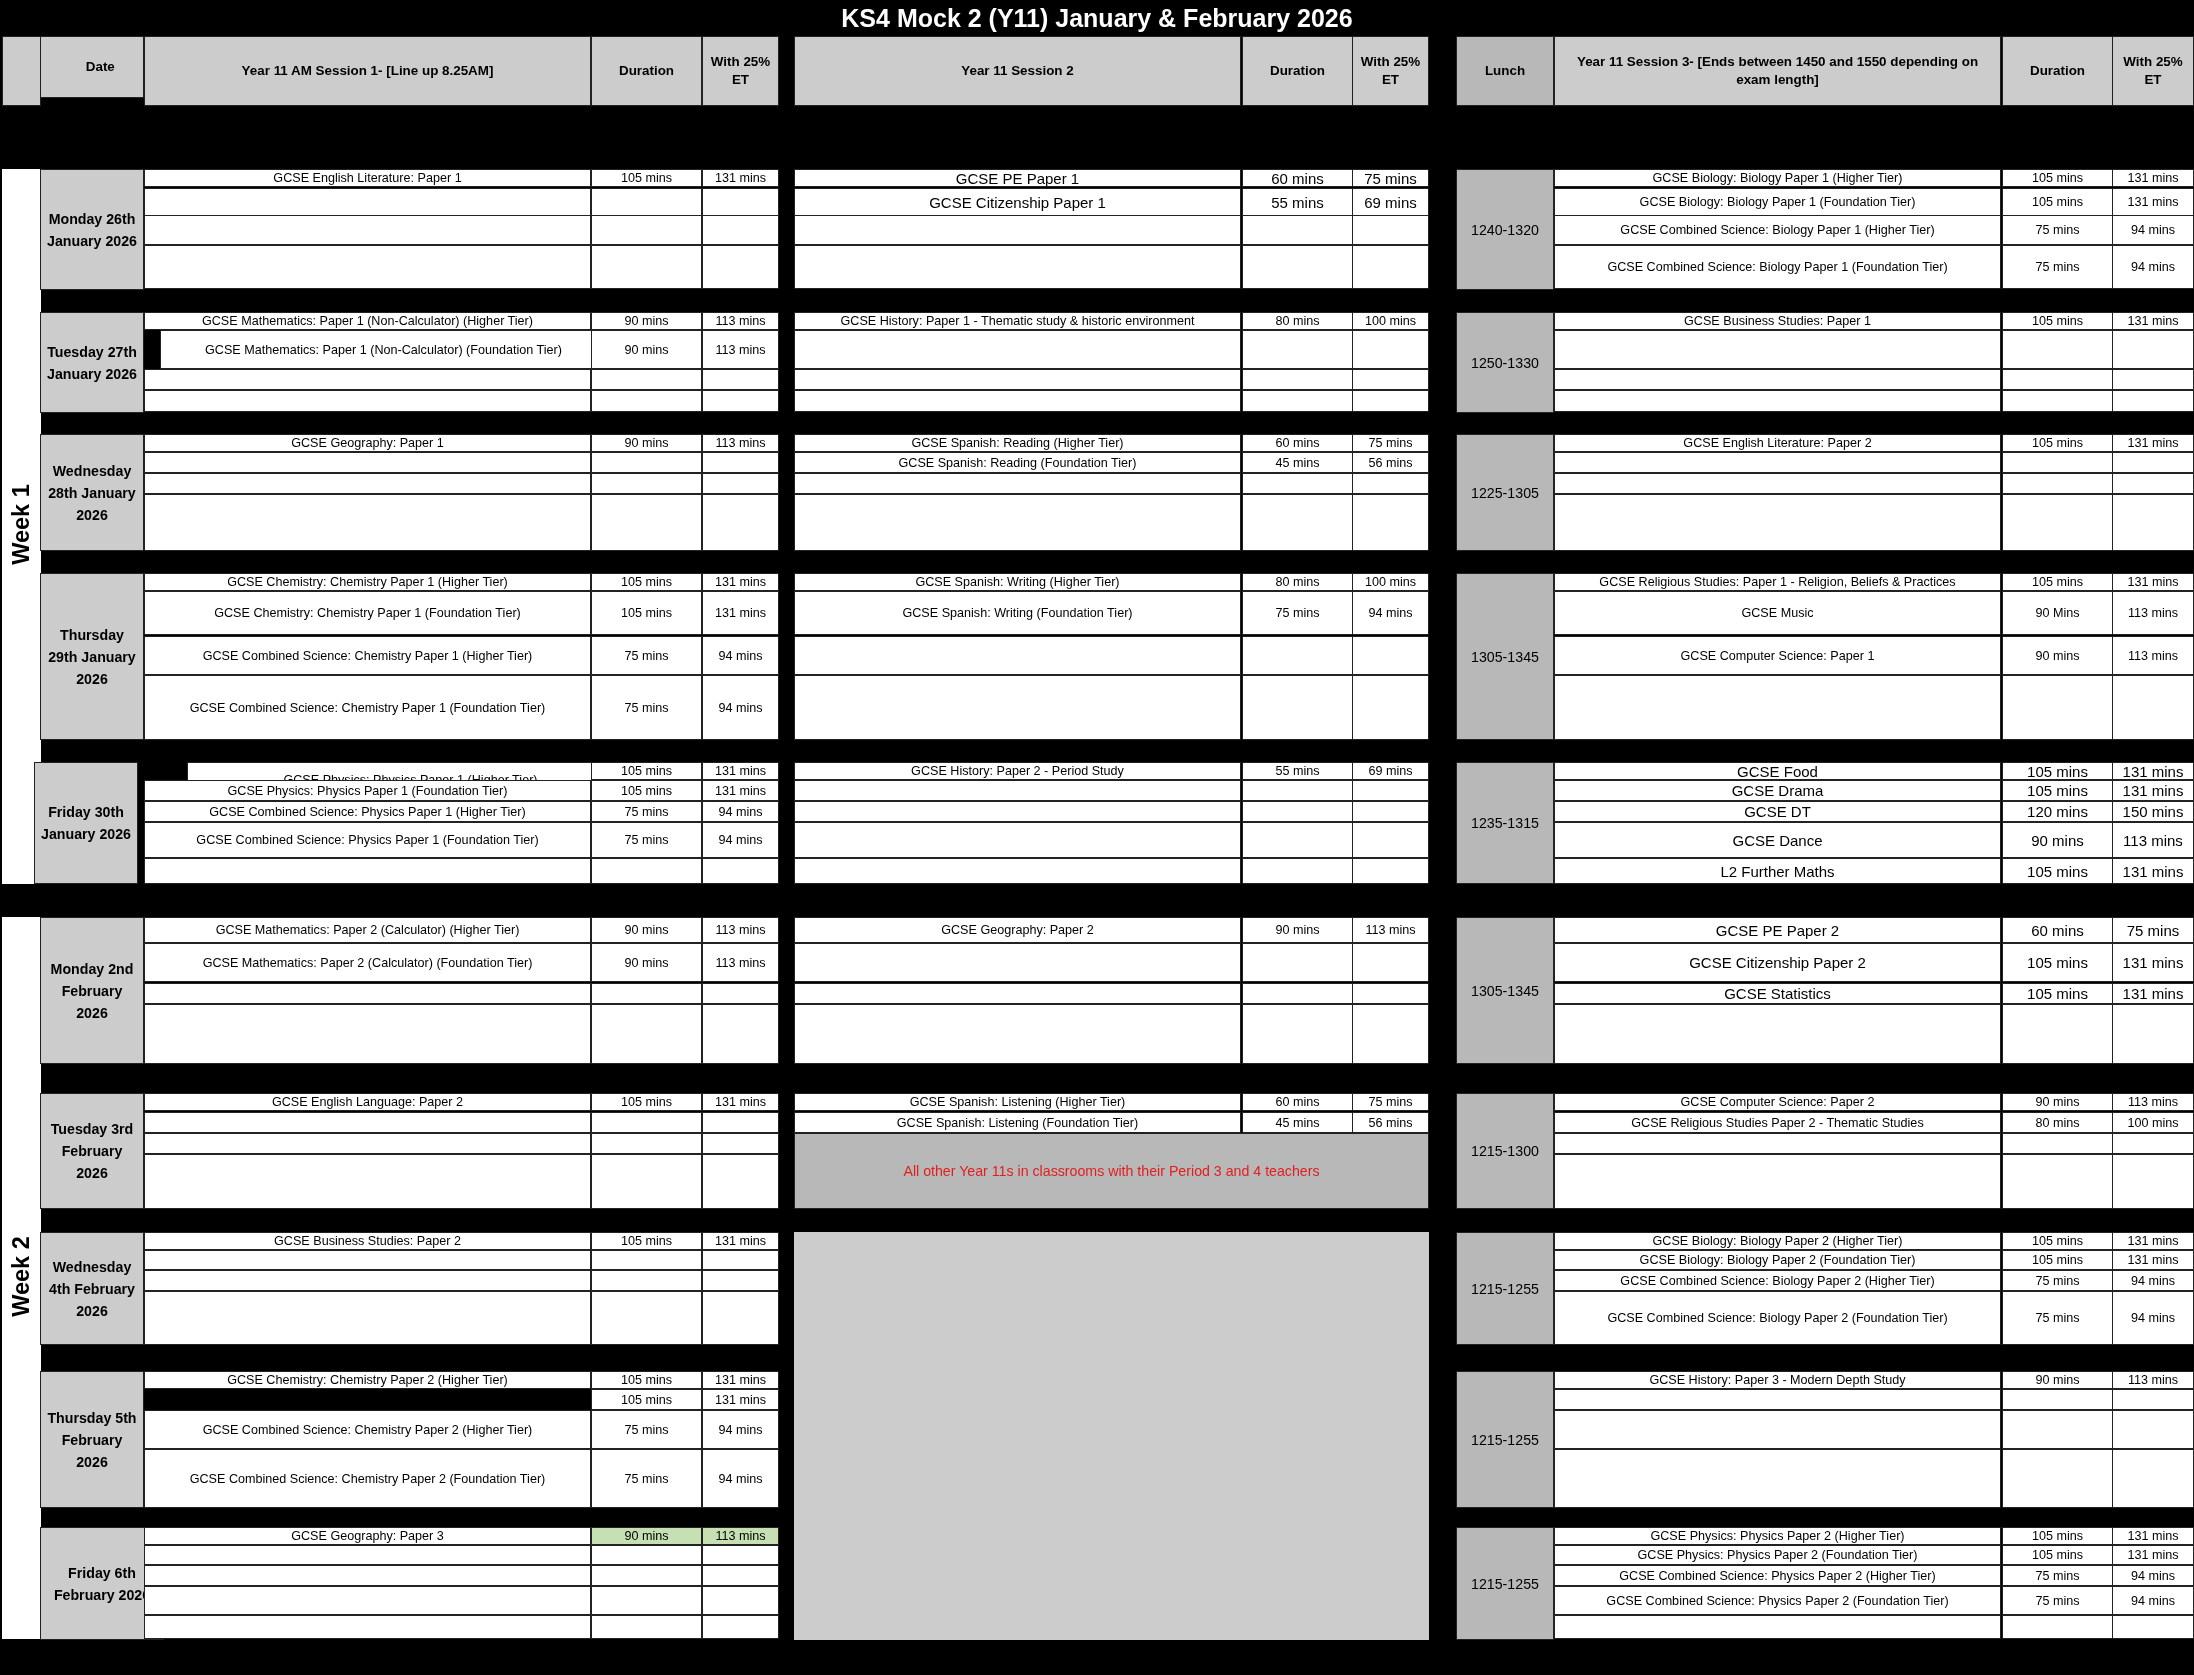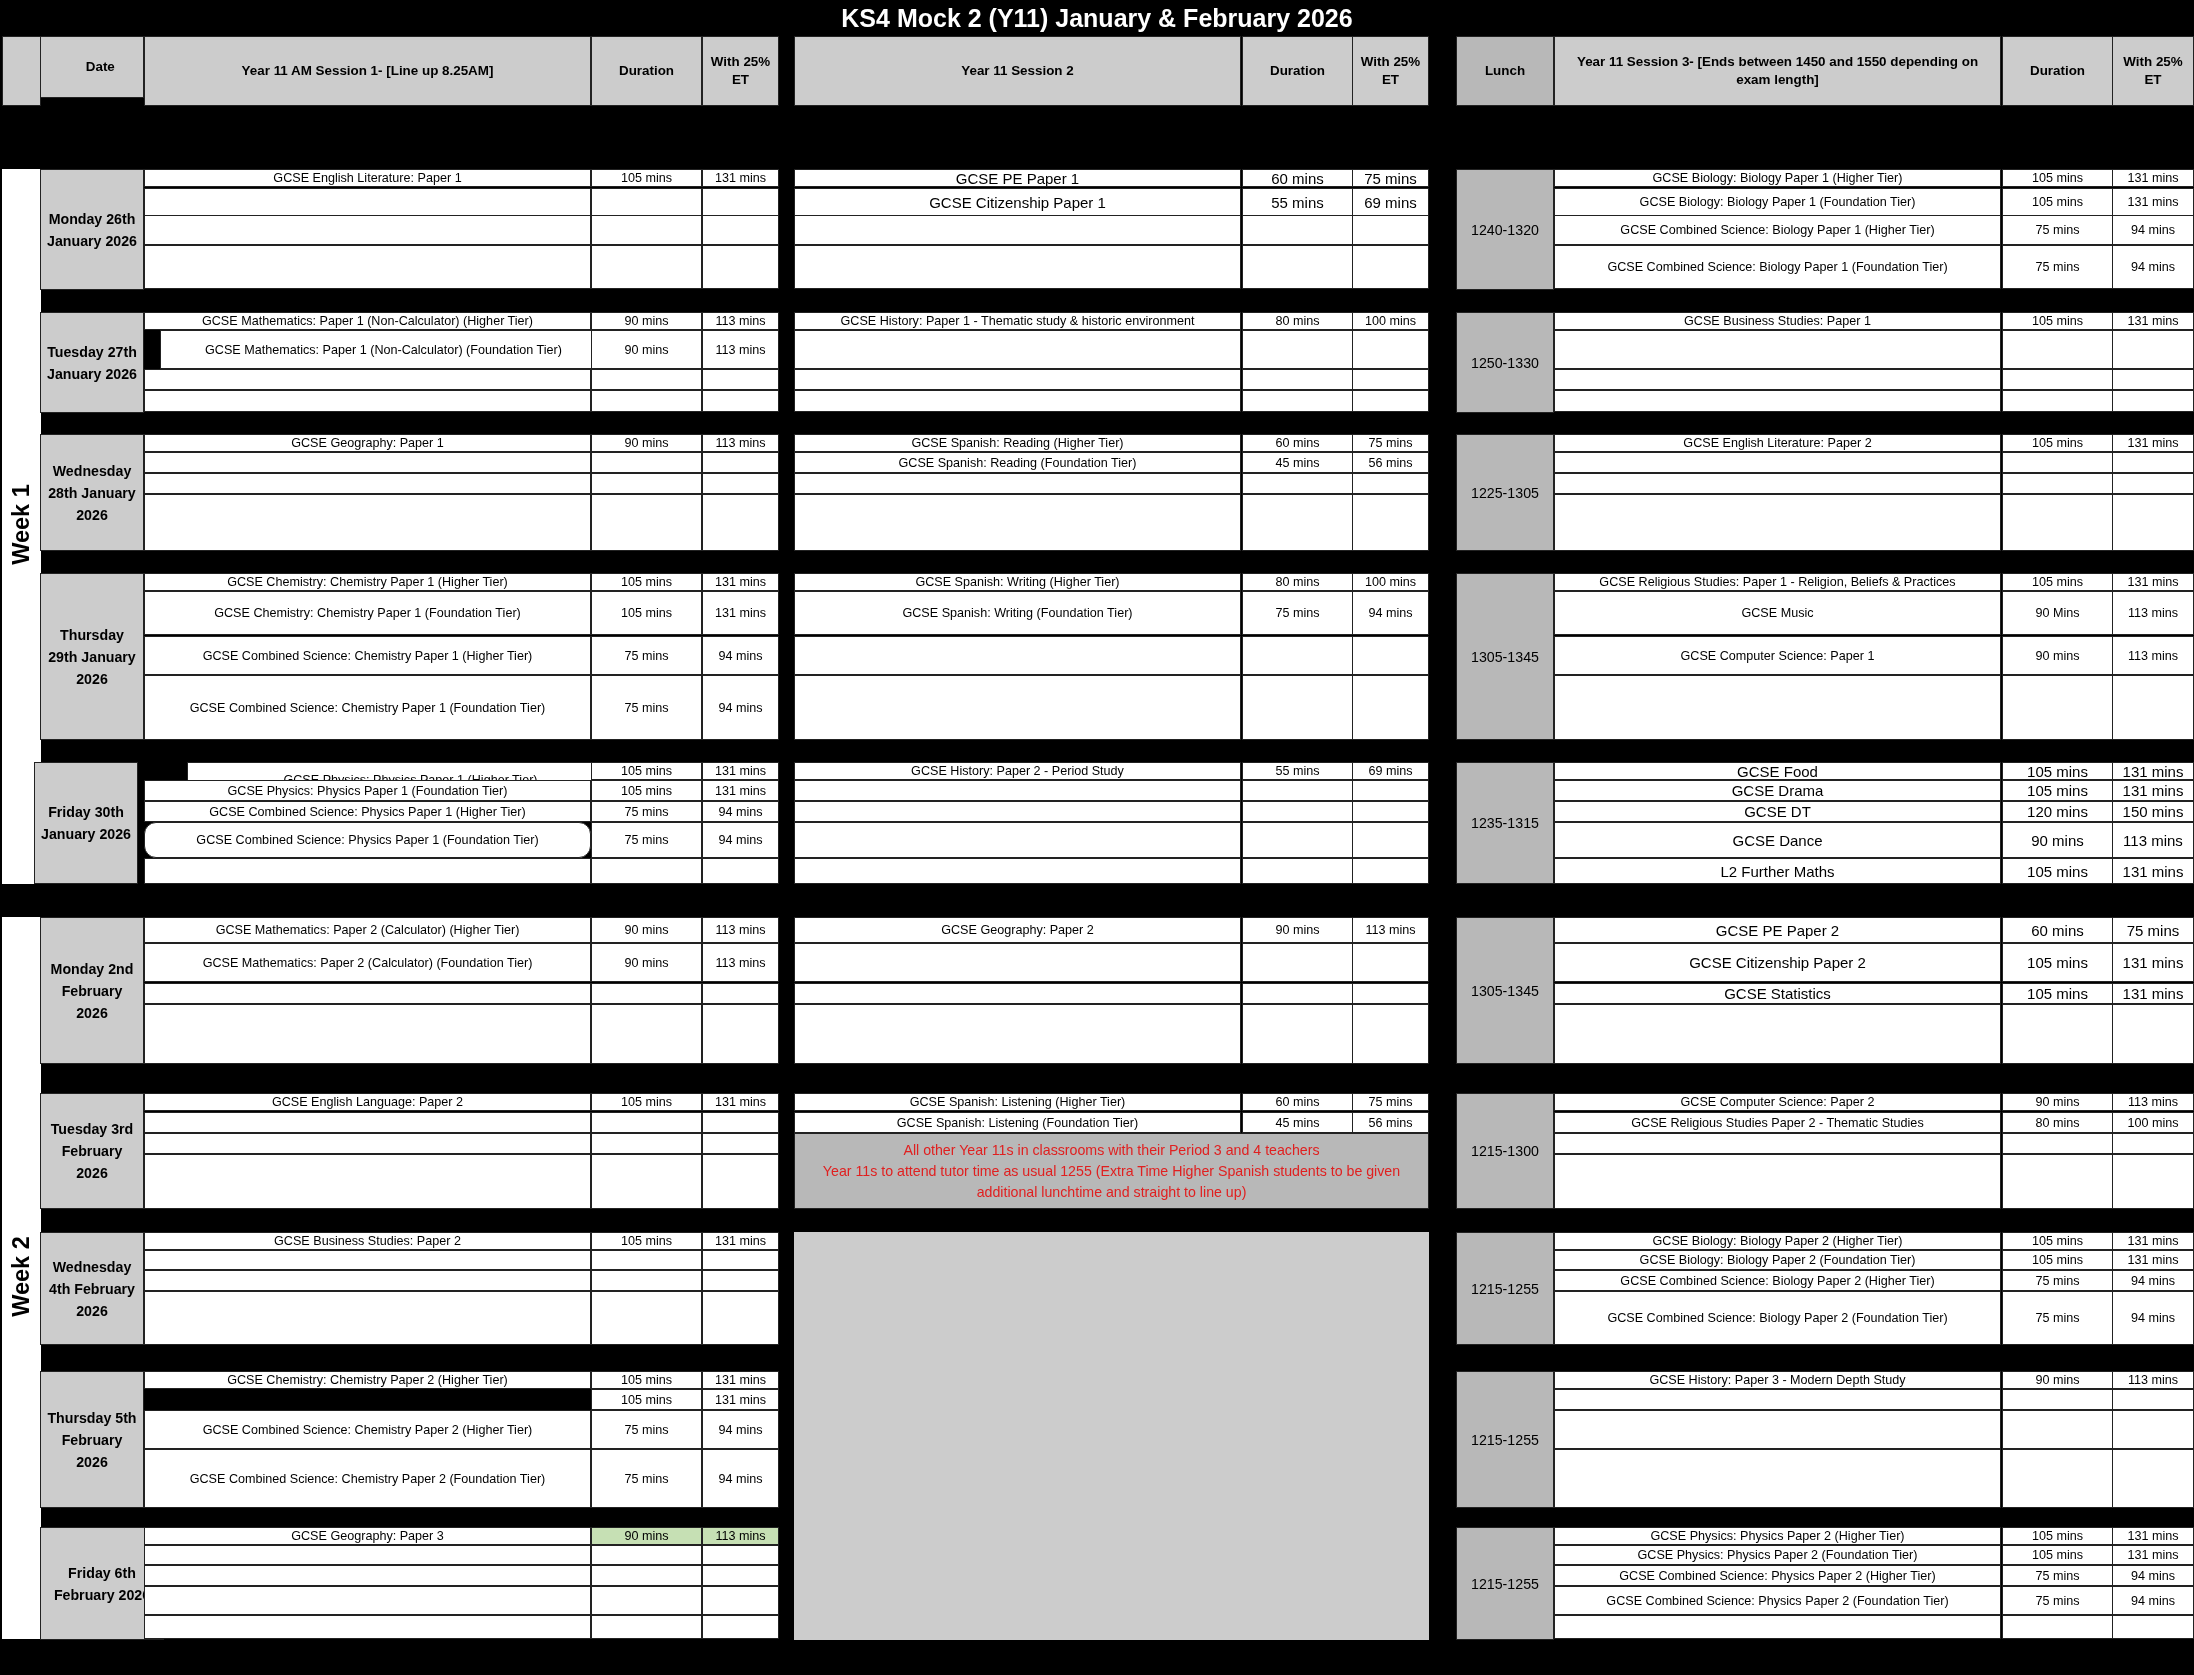--- a/index.html
+++ b/index.html
@@ -44,21 +44,20 @@
 
 <div class="cell weekcol" style="left:1.7px;top:169px;width:39px;height:715px;"></div>
 <div class="weeklbl" style="left:-21px;top:511px;width:84px;text-align:center;">Week 1</div>
 <div class="cell weekcol" style="left:1.7px;top:917px;width:39px;height:722px;"></div>
 <div class="weeklbl" style="left:-21px;top:1263px;width:84px;text-align:center;">Week 2</div>
 
 <div class="cell greyblock" style="left:794px;top:1232px;width:635px;height:408px;"></div>
 
 <div class="cell note" style="left:794px;top:1133px;width:635px;height:76px;flex-direction:column;">
   <span>All other Year 11s in classrooms with their Period 3 and 4 teachers</span>
-  <span>Year 11s to attend tutor time as usual 1255 (Extra Time Higher Spanish students to be given additional lunchtime and straight to line up)</span>
 </div>
 
 <div id="grid">
     <div class="cell date" style="left:40px;top:169px;width:104px;height:121px;">Monday 26th January 2026</div>
     <div class="cell lunch" style="left:1456px;top:169px;width:98px;height:121px;">1240-1320</div>
     <div class="cell white" style="left:144px;top:169px;width:447px;height:18.4px;">GCSE English Literature: Paper 1</div>
     <div class="cell white" style="left:591px;top:169px;width:111px;height:18.4px;">105 mins</div>
     <div class="cell white" style="left:702px;top:169px;width:77px;height:18.4px;">131 mins</div>
     <div class="cell white" style="left:144px;top:188px;width:447px;height:28px;"></div>
     <div class="cell white" style="left:591px;top:188px;width:111px;height:28px;"></div>
@@ -211,21 +210,21 @@
     <div class="cell lunch" style="left:1456px;top:762px;width:98px;height:122px;">1235-1315</div>
     <div class="cell white" style="left:144px;top:762px;width:447px;height:35px;margin-left:43px;">GCSE Physics: Physics Paper 1 (Higher Tier)</div>
     <div class="cell white" style="left:591px;top:762px;width:111px;height:18.4px;">105 mins</div>
     <div class="cell white" style="left:702px;top:762px;width:77px;height:18.4px;">131 mins</div>
     <div class="cell white" style="left:144px;top:780px;width:447px;height:21px;">GCSE Physics: Physics Paper 1 (Foundation Tier)</div>
     <div class="cell white" style="left:591px;top:780px;width:111px;height:21px;">105 mins</div>
     <div class="cell white" style="left:702px;top:780px;width:77px;height:21px;">131 mins</div>
     <div class="cell white" style="left:144px;top:801px;width:447px;height:21px;">GCSE Combined Science: Physics Paper 1 (Higher Tier)</div>
     <div class="cell white" style="left:591px;top:801px;width:111px;height:21px;">75 mins</div>
     <div class="cell white" style="left:702px;top:801px;width:77px;height:21px;">94 mins</div>
-    <div class="cell white" style="left:144px;top:822px;width:447px;height:36px;border-radius:12px;">GCSE Combined Science: Physics Paper 1 (Foundation Tier)</div>
+    <div class="cell white" style="left:144px;top:822px;width:447px;height:36px;">GCSE Combined Science: Physics Paper 1 (Foundation Tier)</div>
     <div class="cell white" style="left:591px;top:822px;width:111px;height:36px;">75 mins</div>
     <div class="cell white" style="left:702px;top:822px;width:77px;height:36px;">94 mins</div>
     <div class="cell white" style="left:144px;top:858px;width:447px;height:26px;"></div>
     <div class="cell white" style="left:591px;top:858px;width:111px;height:26px;"></div>
     <div class="cell white" style="left:702px;top:858px;width:77px;height:26px;"></div>
     <div class="cell white" style="left:794px;top:762px;width:447px;height:18.4px;">GCSE History: Paper 2 - Period Study</div>
     <div class="cell white" style="left:1242px;top:762px;width:111px;height:18.4px;">55 mins</div>
     <div class="cell white" style="left:1352px;top:762px;width:77px;height:18.4px;">69 mins</div>
     <div class="cell white" style="left:794px;top:780px;width:447px;height:21px;"></div>
     <div class="cell white" style="left:1242px;top:780px;width:111px;height:21px;"></div>

